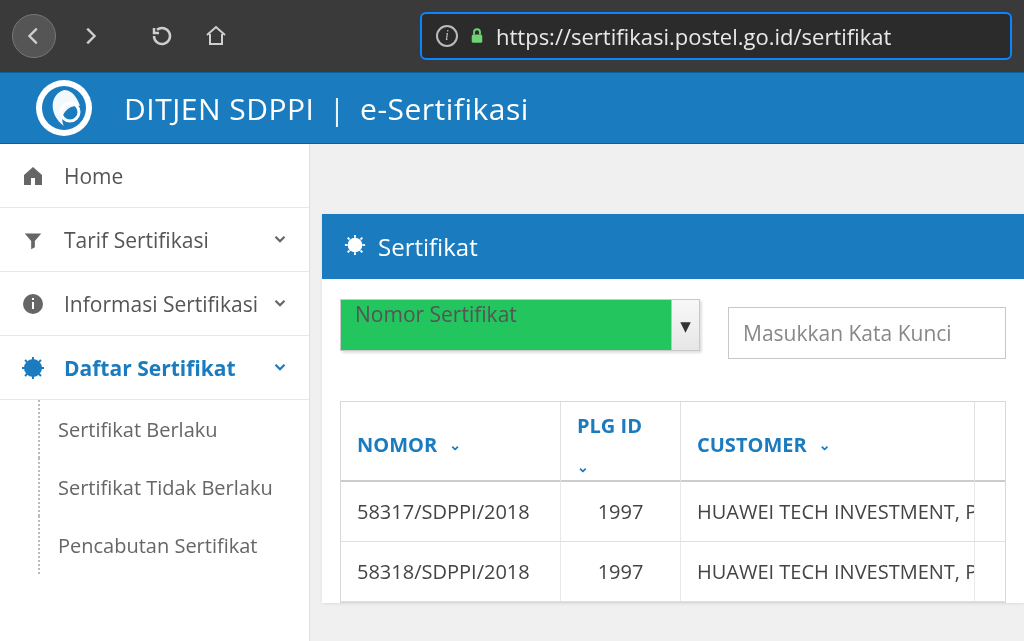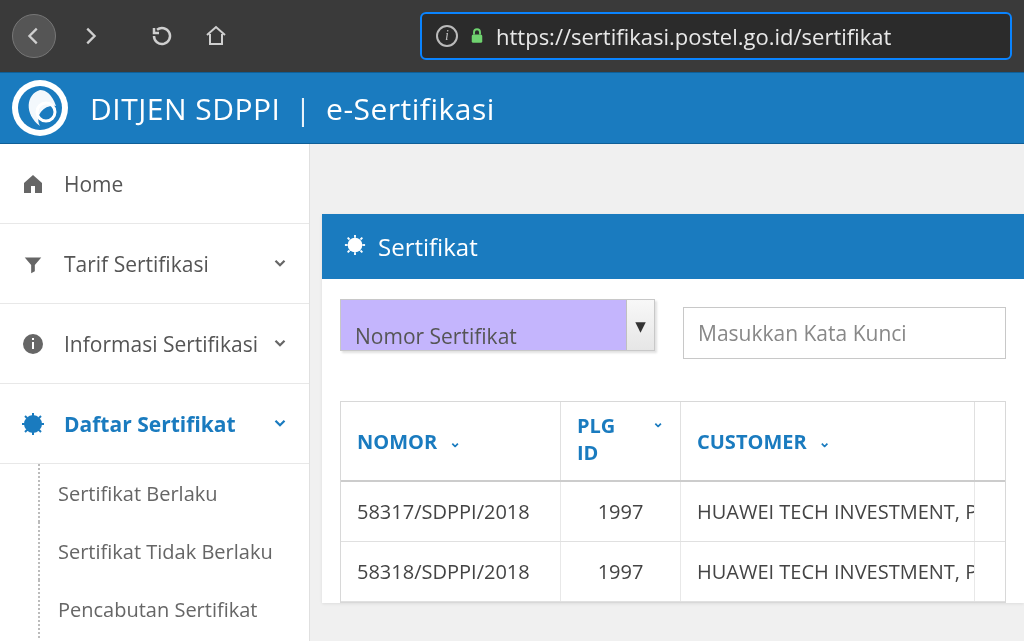--- a/index.html
+++ b/index.html
@@ -49,22 +49,22 @@
   }
   .urlbar .url { white-space: nowrap; overflow: hidden; }
   
   .page-header {
     height: 72px;
     background: #1a7bbf;
     border-top: 1px solid #0f5f97;
     border-bottom: 1px solid #0f5f97;
     display: flex;
     align-items: center;
-    padding: 0 12px;
-    gap: 22px;
+    padding: 0 36px;
+    gap: 32px;
     color: #fff;
   }
   .logo {
     width: 56px; height: 56px; border-radius: 50%;
     background: #fff;
     display:flex; align-items:center; justify-content:center;
     overflow:hidden;
   }
   .logo svg { width: 48px; height: 48px; }
   .brand {
@@ -83,21 +83,21 @@
     width: 310px;
     background: #fff;
     border-right: 1px solid #e0e0e0;
     display: flex;
     flex-direction: column;
   }
   .side-item {
     display: flex;
     align-items: center;
     gap: 18px;
-    height: 80px;
+    height: 64px;
     padding: 0 20px;
     border-bottom: 1px solid #e8e8e8;
     color: #555;
     font-size: 21px;
     position: relative;
   }
   .side-item .chev {
     position: absolute;
     right: 20px;
     color: #555;
@@ -148,24 +148,24 @@
     display: flex;
     align-items: center;
     gap: 12px;
   }
   .filters {
     padding: 20px 18px;
     display: flex;
     gap: 28px;
   }
   .select {
-    width: 315px; height: 52px;
+    width: 360px; height: 52px;
     border: 1px solid #c8c8c8;
-    background: #c4b5fd;
-    display: flex; align-items: flex-end;
+    background: #22c55e;
+    display: flex; align-items: flex-start;
     padding: 0 14px;
     font-size: 21px;
     color: #555;
     position: relative;
     box-shadow: 2px 2px 2px rgba(0,0,0,0.12);
   }
   .select .tri {
     position: absolute;
     right: 0; top: 0; bottom: 0;
     width: 28px;
@@ -201,21 +201,21 @@
     padding: 10px 16px;
     color: #1a7bbf;
     font-weight: 700;
     font-size: 20px;
     border-right: 1px solid #e0e0e0;
     display:flex; align-items:center; gap:12px;
     height: 100%;
   }
   .th:last-child { border-right: none; }
   .th .sort { font-size: 14px; color:#1a7bbf; }
-  .th.plg { flex-direction: row; align-items: flex-start; justify-content: space-between; gap:18px; }
+  .th.plg { flex-direction: column; align-items: flex-start; justify-content: space-between; gap:18px; }
   .trow {
     height: 60px;
     border-bottom: 1px solid #e0e0e0;
   }
   .trow:nth-child(odd) { background: #f4f4f4; }
   .td {
     padding: 0 16px;
     font-size: 20px;
     color: #444;
     border-right: 1px solid #e8e8e8;

